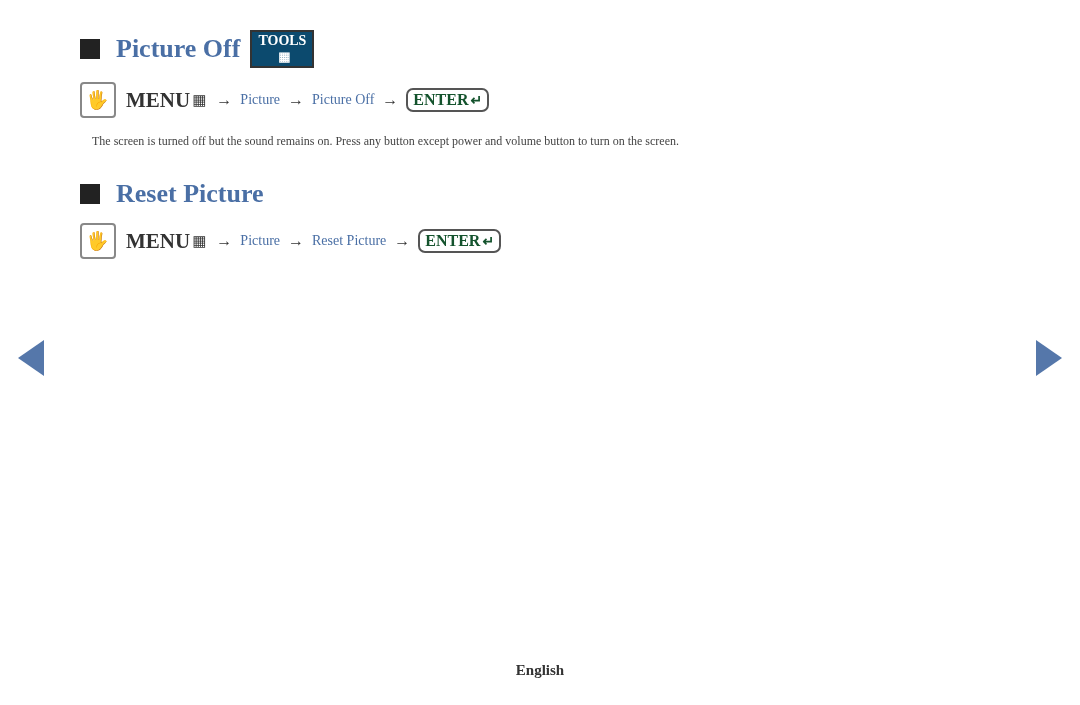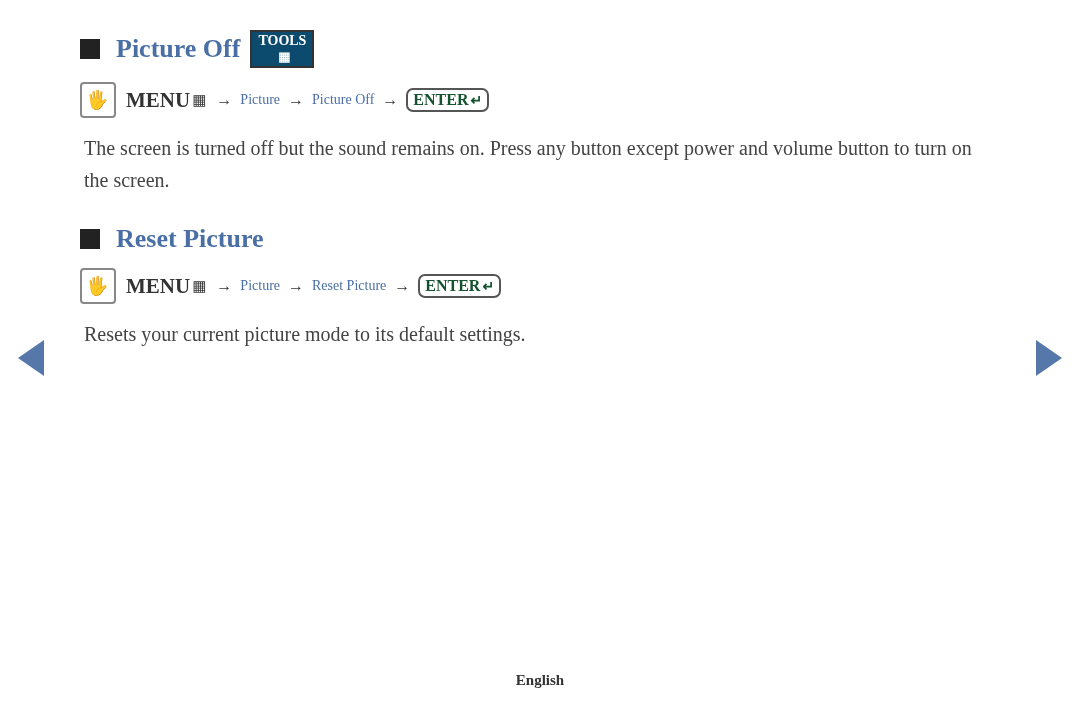--- a/index.html
+++ b/index.html
@@ -111,24 +111,24 @@
       font-size: 16px;
       color: #14532d;
     }
 
     .enter-icon {
       font-size: 14px;
       margin-left: 2px;
     }
 
     .section-description {
-      font-size: 20px;
+      font-size: 12px;
       color: #444444;
       line-height: 1.6;
-      margin-left: 4px;
+      margin-left: 12px;
     }
 
     .nav-left {
       position: absolute;
       left: 18px;
       top: 340px;
       cursor: pointer;
     }
 
     .nav-right {
@@ -150,21 +150,21 @@
     }
 
     .nav-arrow-right {
       border-top: 18px solid transparent;
       border-bottom: 18px solid transparent;
       border-left: 26px solid #5577aa;
     }
 
     .footer {
       position: absolute;
-      bottom: 16px;
+      bottom: 26px;
       left: 0;
       right: 0;
       text-align: center;
       font-size: 15px;
       font-weight: bold;
       color: #333333;
     }
 
     .menu-path-row {
       display: flex;
@@ -224,21 +224,20 @@
       <span class="menu-link">Picture</span>
       <span class="menu-arrow">→</span>
       <span class="menu-link">Reset Picture</span>
       <span class="menu-arrow">→</span>
       <span class="enter-badge">
         <span>ENTER</span>
         <span class="enter-icon">↵</span>
       </span>
     </div>
 
-    <p class="section-description">Resets your current picture mode to its default settings.</p>
   </div>
 
 </div>
 
 <div class="nav-left">
   <div class="nav-arrow nav-arrow-left"></div>
 </div>
 
 <div class="nav-right">
   <div class="nav-arrow nav-arrow-right"></div>

